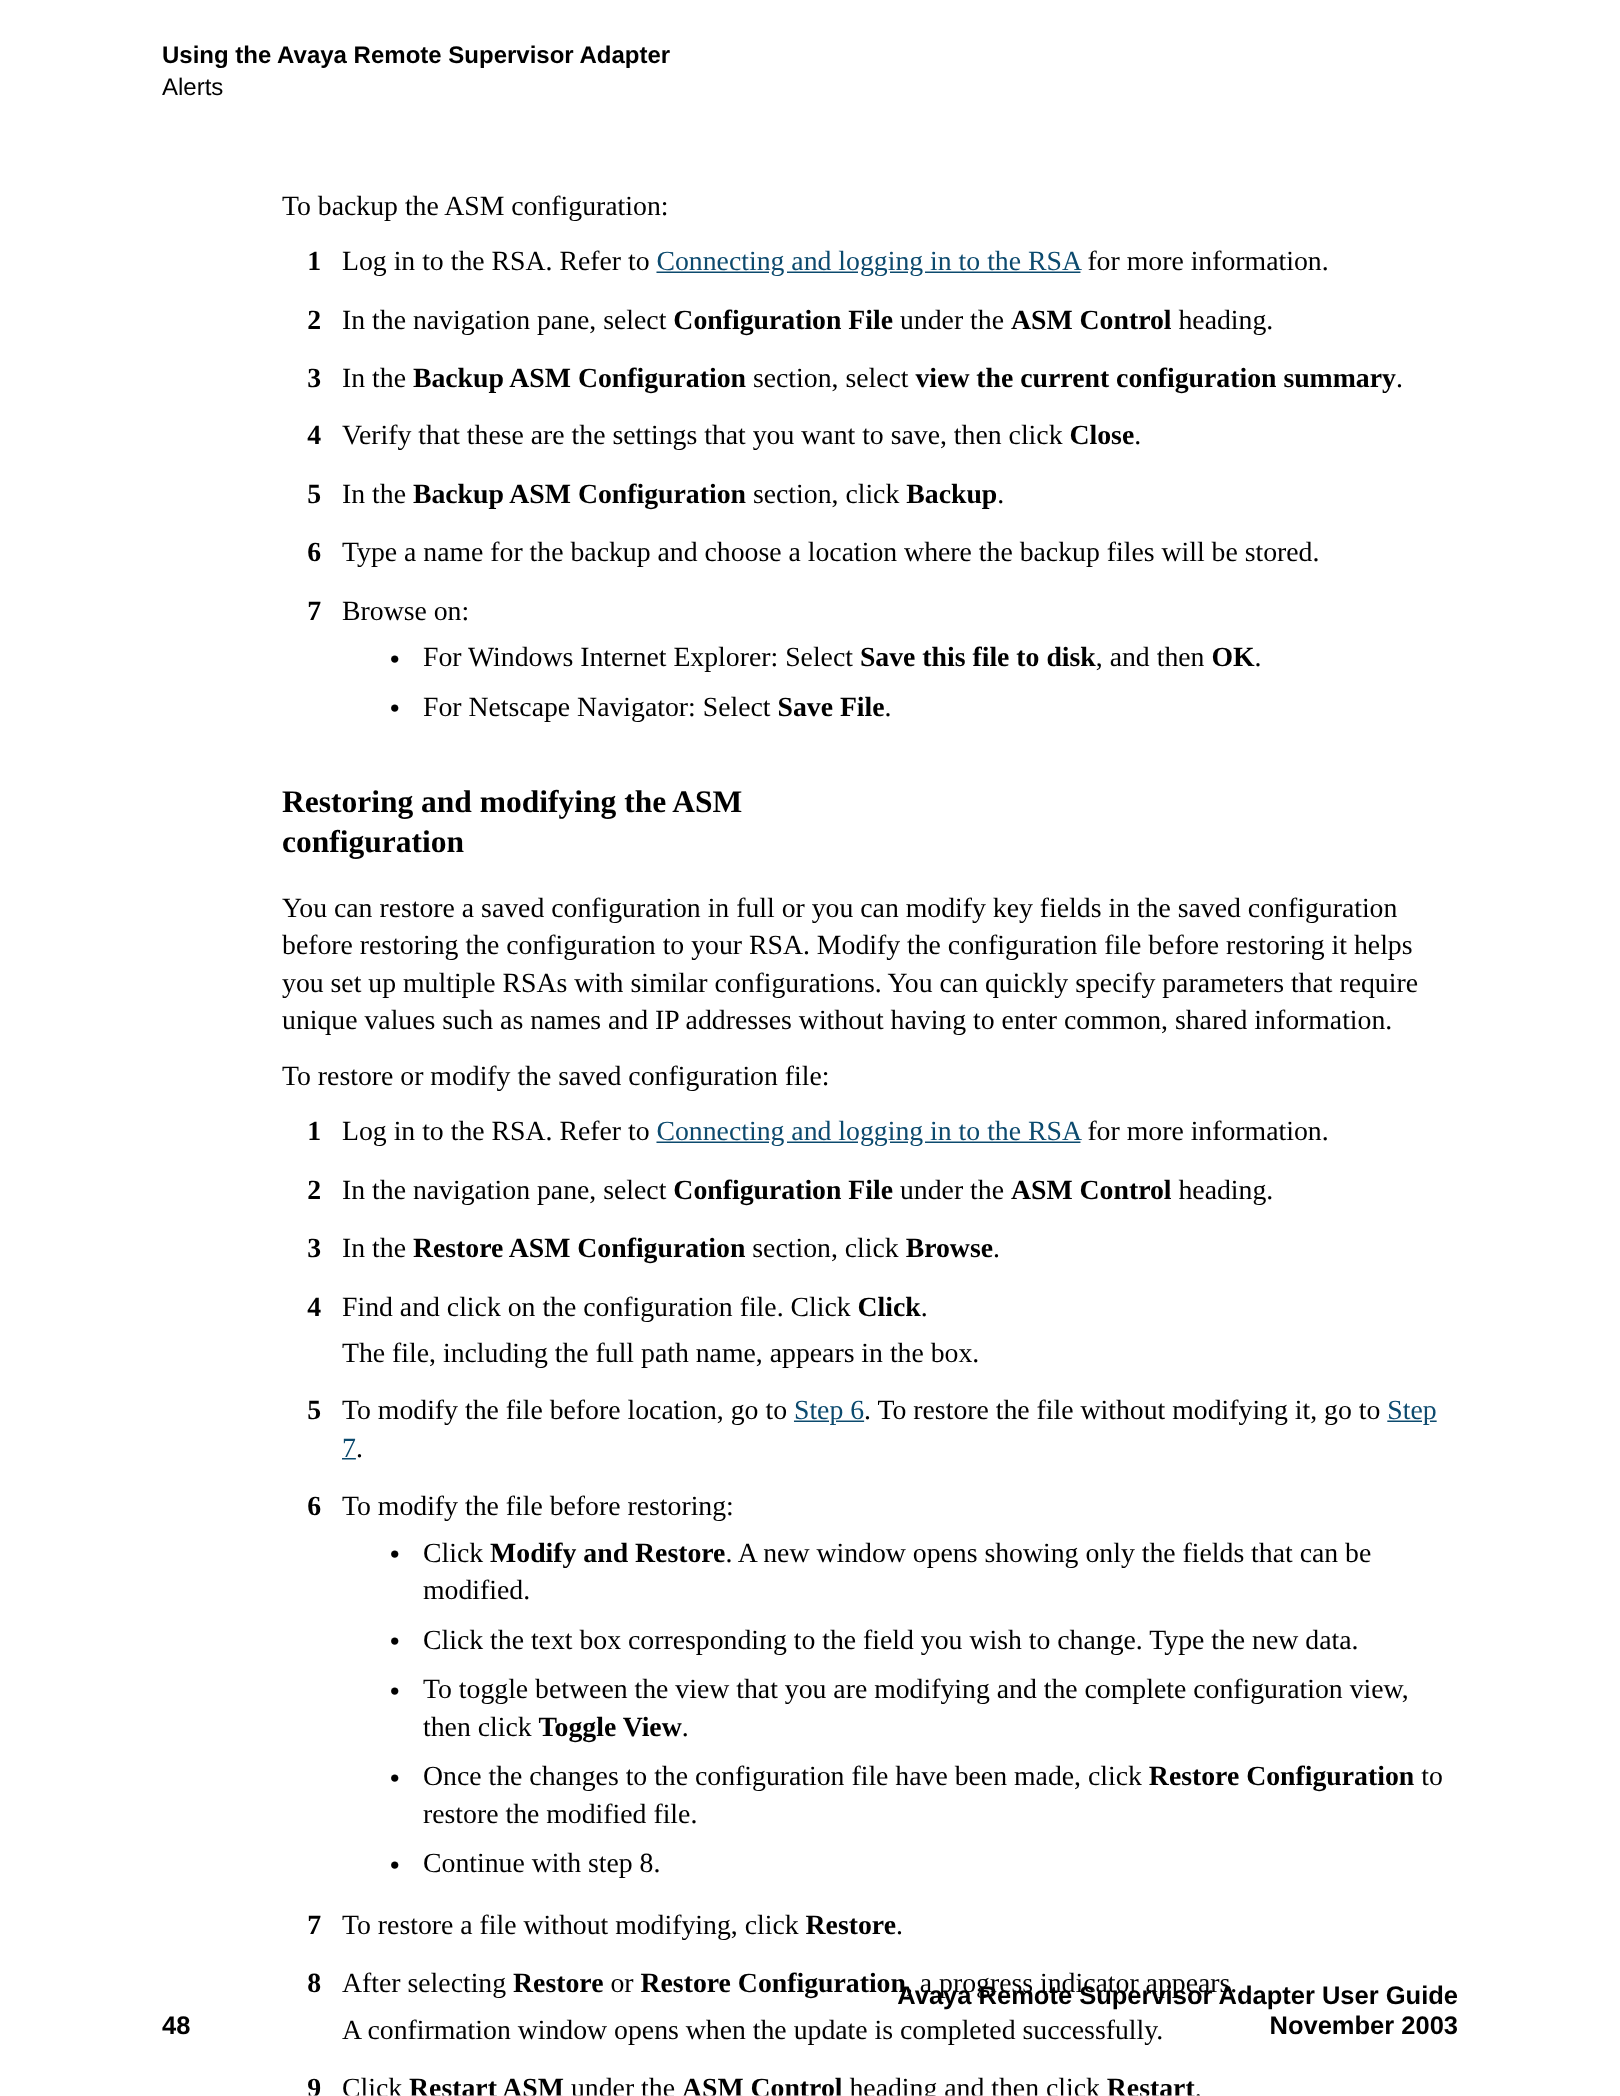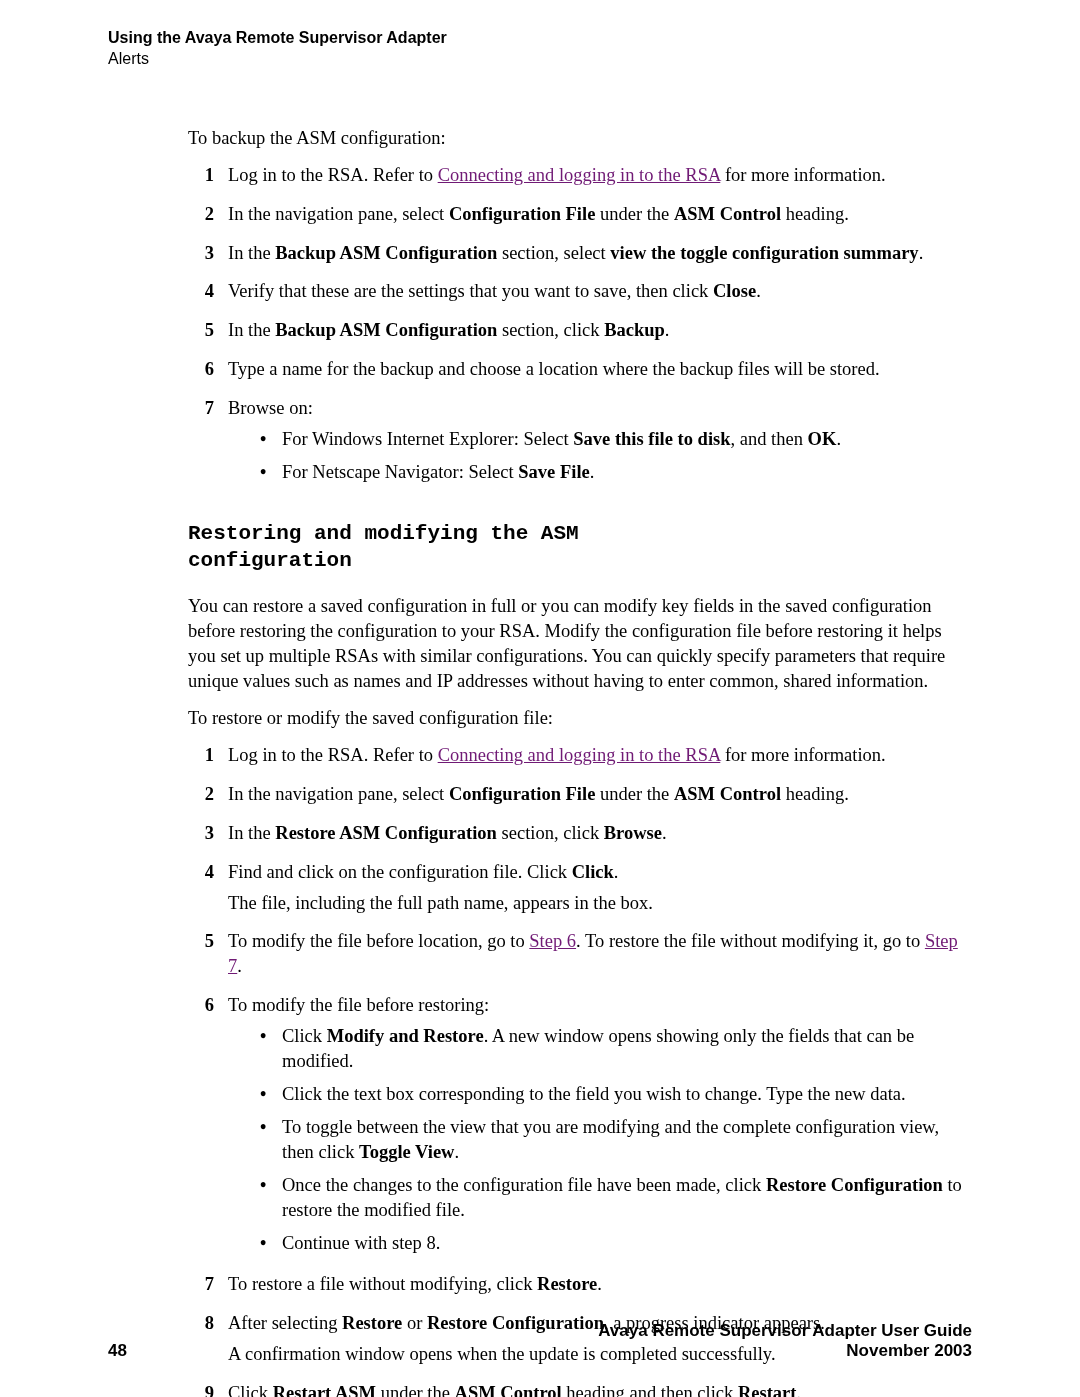--- a/index.html
+++ b/index.html
@@ -65,26 +65,26 @@
   }
   ul.bullets > li::before {
     content: "•";
     position: absolute;
     left: 0;
     top: 0;
     font-size: 18px;
     font-weight: bold;
   }
   a.xref {
-    color: #701a75;
+    color: #0c4a6e;
     text-decoration: underline;
   }
   .b { font-weight: bold; }
   h2.section {
-    font-family: Liberation Mono, monospace;
+    font-family: Liberation Serif, serif;
     font-weight: bold;
     font-size: 21px;
     margin: 28px 0 20px 0;
     line-height: 1.25;
   }
   .footer {
     position: absolute;
     bottom: 36px;
     left: 108px;
     right: 108px;
@@ -120,21 +120,21 @@
       </li>
       <li>
         <span class="num">2</span>
         <div class="li-body">
             <p><span>In the navigation pane, select </span><span class="b">Configuration File</span><span> under the </span><span class="b">ASM Control</span><span> heading.</span></p>
           </div>
       </li>
       <li>
         <span class="num">3</span>
         <div class="li-body">
-            <p><span>In the </span><span class="b">Backup ASM Configuration</span><span> section, select </span><span class="b">view the toggle configuration summary</span><span>.</span></p>
+            <p><span>In the </span><span class="b">Backup ASM Configuration</span><span> section, select </span><span class="b">view the current configuration summary</span><span>.</span></p>
           </div>
       </li>
       <li>
         <span class="num">4</span>
         <div class="li-body">
             <p><span>Verify that these are the settings that you want to save, then click </span><span class="b">Close</span><span>.</span></p>
           </div>
       </li>
       <li>
         <span class="num">5</span>

